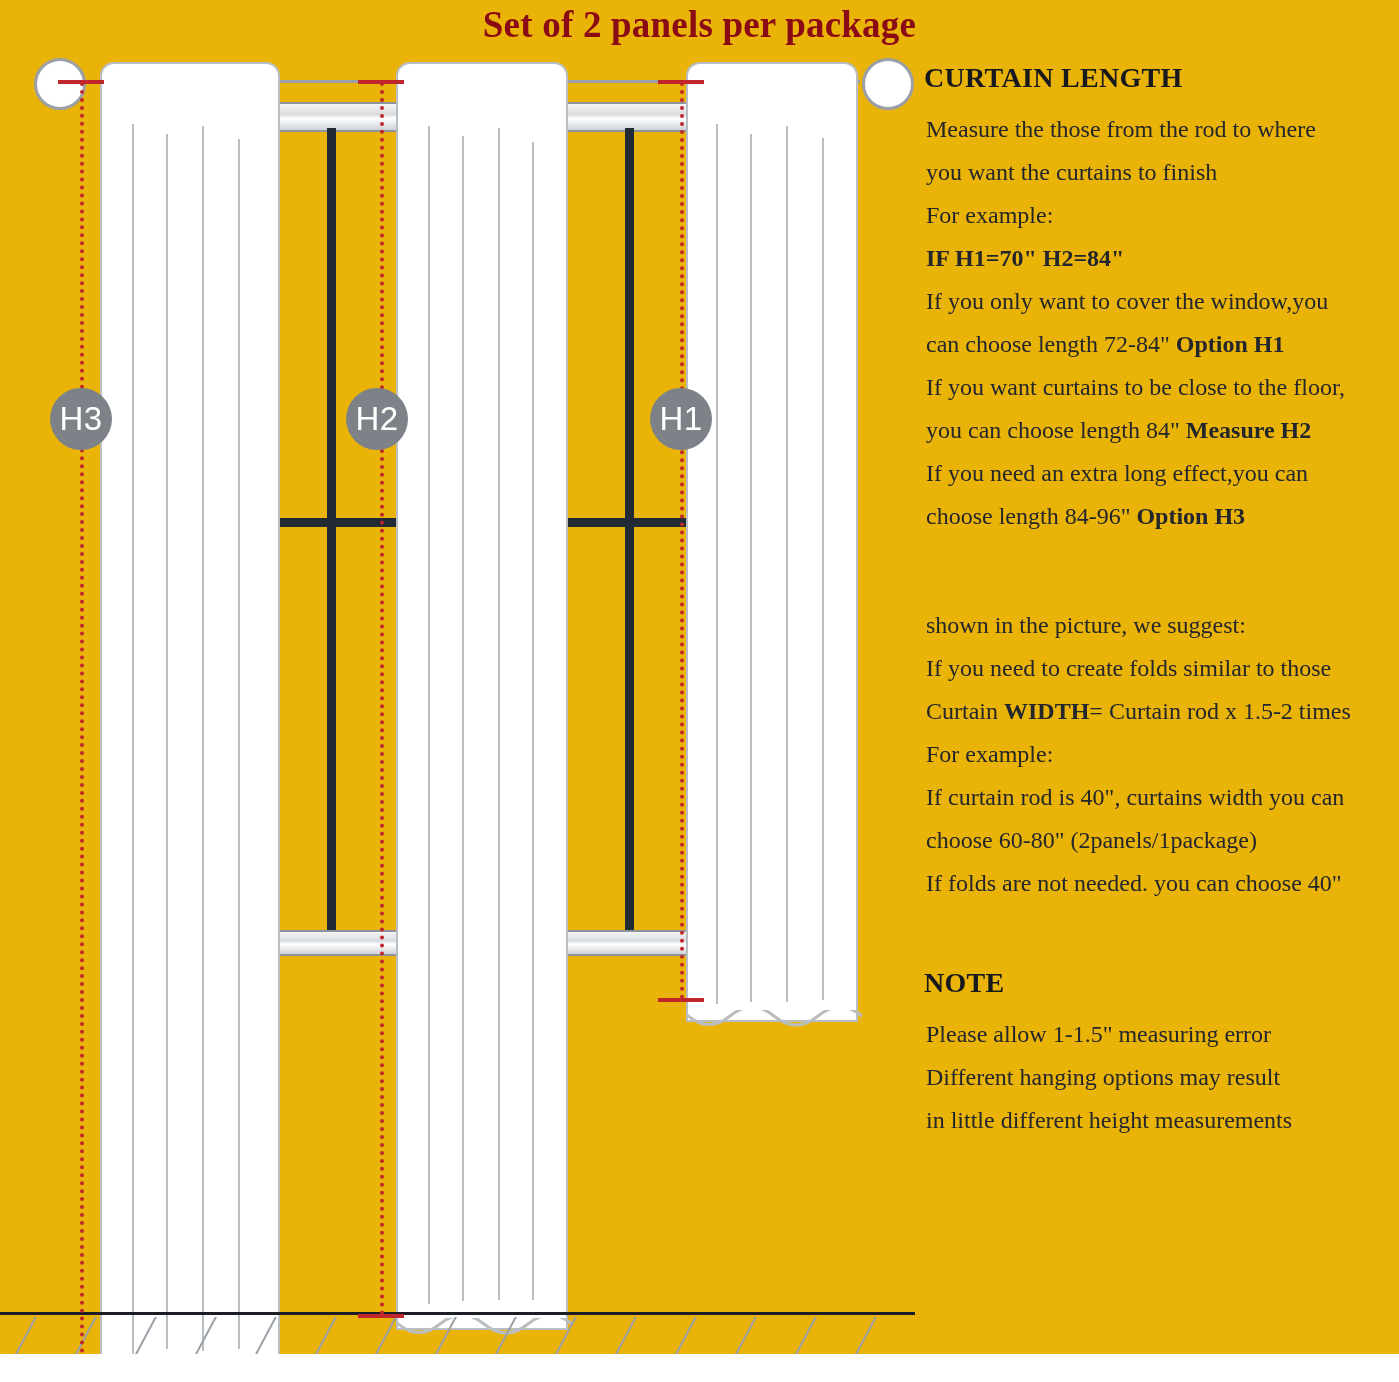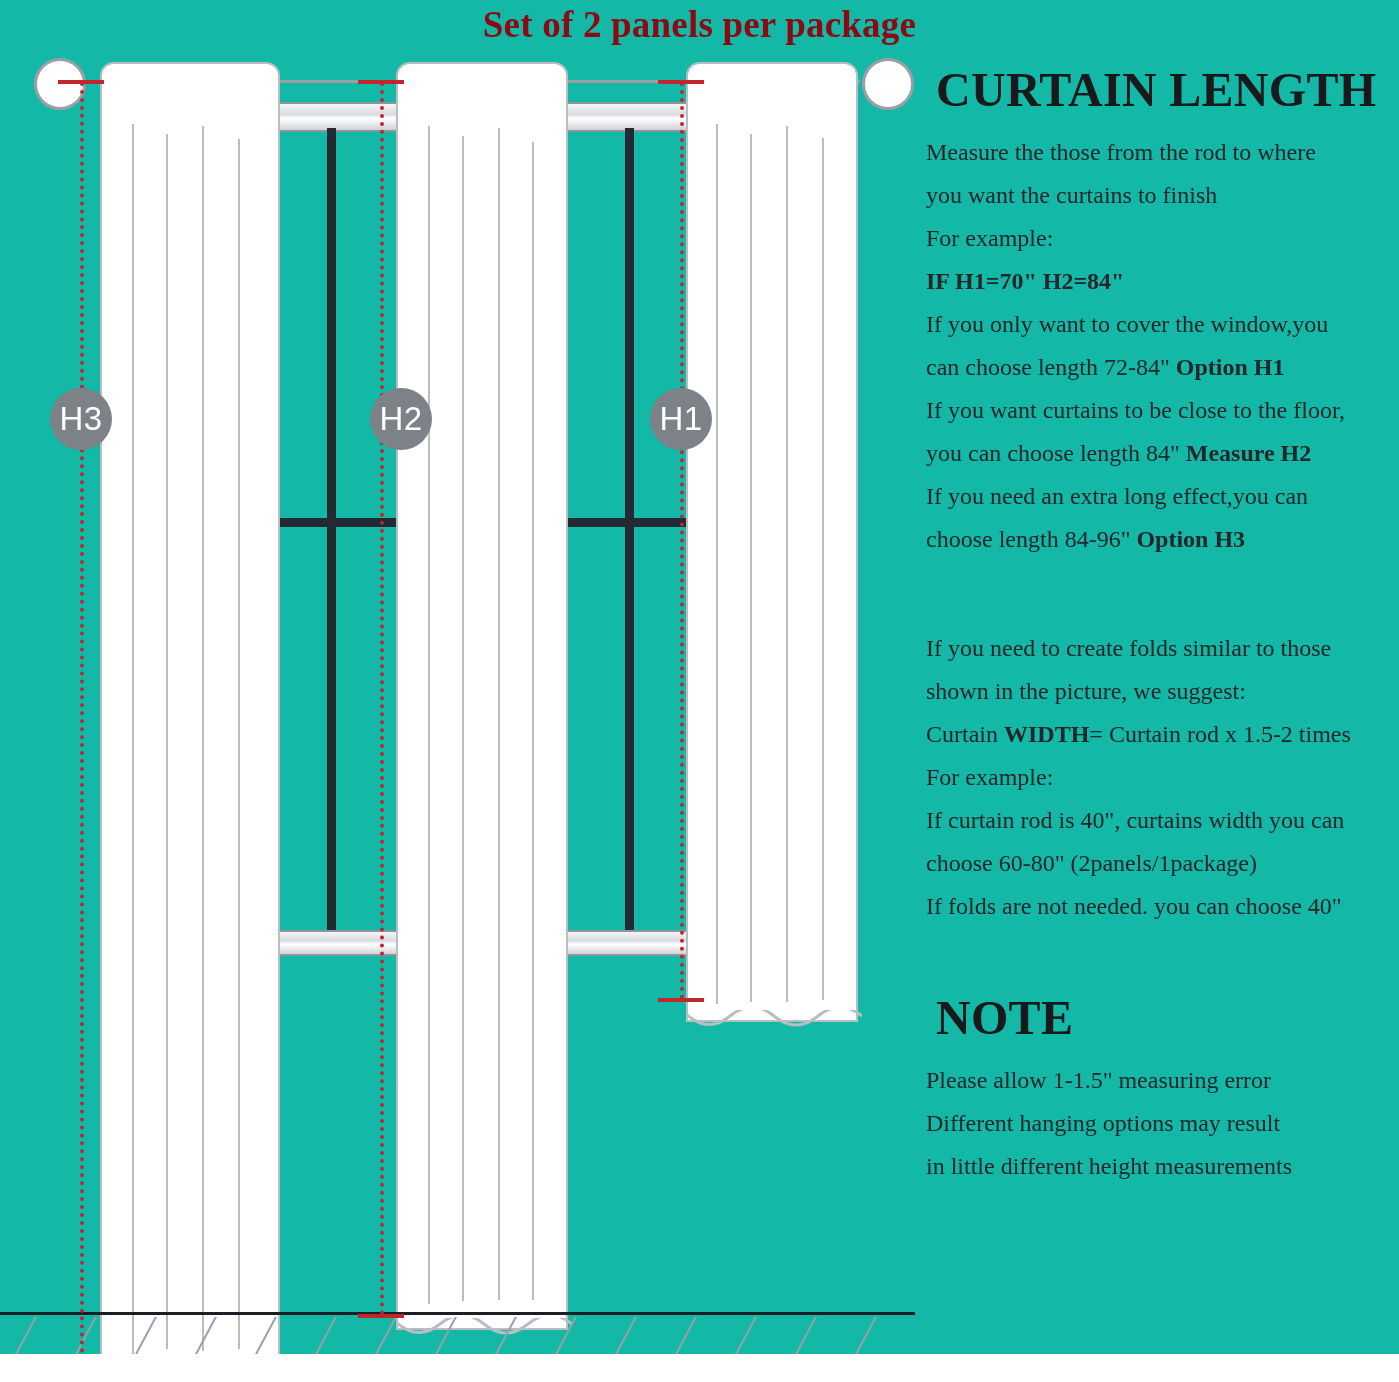--- a/index.html
+++ b/index.html
@@ -4,21 +4,21 @@
 <style>
   html, body {
     margin: 0;
     padding: 0;
     background: #ffffff;
   }
   #page {
     position: relative;
     width: 1399px;
     height: 1354px;
-    background: #14b8a6;
+    background: #eab308;
     overflow: hidden;
     font-family: "Liberation Serif", serif;
   }
   .headline {
     position: absolute;
     left: 0;
     top: 0;
     width: 1399px;
     text-align: center;
     font-family: "Liberation Serif", serif;
@@ -152,24 +152,24 @@
   
   .textcol {
     position: absolute;
     left: 920px;
     top: 62px;
     width: 470px;
   }
   .sec-title {
     font-family: "Liberation Serif", serif;
     font-weight: bold;
-    font-size: 48px;
+    font-size: 28px;
     color: #17191c;
     letter-spacing: 0.3px;
-    margin: 0 0 14px 16px;
+    margin: 0 0 14px 4px;
   }
   .para {
     font-family: "Liberation Serif", serif;
     font-size: 24px;
     line-height: 43px;
     color: #23262a;
     margin: 0;
     padding-left: 6px;
   }
   .para b { font-weight: bold; }
@@ -251,21 +251,21 @@
     </div>
 
     <div class="tick" style="left:58px; top:40px;"></div>
     <div class="dotline" style="left:80px; top:42px; height:1288px;"></div>
     <div class="tick" style="left:58px; top:1328px;"></div>
     <div class="hbadge" style="left:50px; top:348px;">H3</div>
 
     <div class="tick" style="left:358px; top:40px;"></div>
     <div class="dotline" style="left:380px; top:42px; height:1234px;"></div>
     <div class="tick" style="left:358px; top:1274px;"></div>
-    <div class="hbadge" style="left:370px; top:348px;">H2</div>
+    <div class="hbadge" style="left:346px; top:348px;">H2</div>
 
     <div class="tick" style="left:658px; top:40px;"></div>
     <div class="dotline" style="left:680px; top:42px; height:918px;"></div>
     <div class="tick" style="left:658px; top:958px;"></div>
     <div class="hbadge" style="left:650px; top:348px;">H1</div>
   </div>
 
   <div class="textcol">
 
     <h2 class="sec-title">CURTAIN LENGTH</h2>
@@ -275,22 +275,22 @@
     <p class="para"><b>IF H1=70"  H2=84"</b></p>
     <p class="para">If you only want to cover the window,you</p>
     <p class="para"><span>can choose length 72-84" </span><b>Option H1</b></p>
     <p class="para">If you want curtains to be close to the floor,</p>
     <p class="para"><span>you can choose length 84" </span><b>Measure H2</b></p>
     <p class="para">If you need an extra long effect,you can</p>
     <p class="para"><span>choose length 84-96" </span><b>Option H3</b></p>
 
     <div class="gap-a"></div>
 
+    <p class="para">shown in the picture, we suggest:</p>
     <p class="para">If you need to create folds similar to those</p>
-    <p class="para">shown in the picture, we suggest:</p>
     <p class="para"><span>Curtain </span><b>WIDTH</b><span>= Curtain rod x 1.5-2 times</span></p>
     <p class="para">For example:</p>
     <p class="para">If curtain rod is 40", curtains width you can</p>
     <p class="para">choose 60-80" (2panels/1package)</p>
     <p class="para">If folds are not needed. you can choose 40"</p>
 
     <div class="gap-b"></div>
 
     <h2 class="sec-title">NOTE</h2>
     <p class="para">Please allow 1-1.5" measuring error</p>

